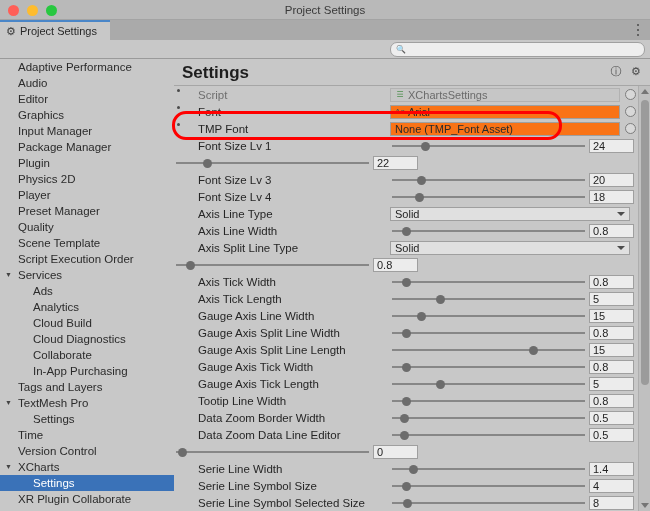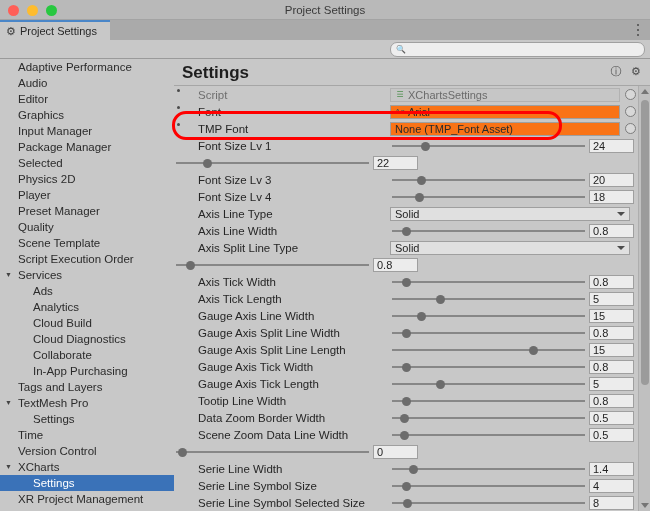--- a/index.html
+++ b/index.html
@@ -288,21 +288,21 @@
       <div class="tree-item d0">
         <span class="tlabel">Graphics</span>
       </div>
       <div class="tree-item d0">
         <span class="tlabel">Input Manager</span>
       </div>
       <div class="tree-item d0">
         <span class="tlabel">Package Manager</span>
       </div>
       <div class="tree-item d0">
-        <span class="tlabel">Selected</span>
+        <span class="tlabel">Plugin</span>
       </div>
       <div class="tree-item d0">
         <span class="tlabel">Physics 2D</span>
       </div>
       <div class="tree-item d0">
         <span class="tlabel">Player</span>
       </div>
       <div class="tree-item d0">
         <span class="tlabel">Preset Manager</span>
       </div>
@@ -354,21 +354,21 @@
         <span class="tlabel">Version Control</span>
       </div>
       <div class="tree-item d0">
         <span class="twisty">▼</span>
         <span class="tlabel">XCharts</span>
       </div>
       <div class="tree-item d1 selected">
         <span class="tlabel">Settings</span>
       </div>
       <div class="tree-item d0">
-        <span class="tlabel">XR Project Management</span>
+        <span class="tlabel">XR Plugin Collaborate</span>
       </div>
     </div>
 
   <div class="pane">
     <div class="pane-header">
       <span class="pane-title">Settings</span>
       <span class="help-icon">ⓘ</span>
       <span class="pane-gear">⚙</span>
     </div>
     <div class="pane-divider"></div>
@@ -523,21 +523,21 @@
         </div>
         <div class="row">
           <div class="row-label">Data Zoom Border Width</div>
           <div class="slider">
             <div class="track"></div>
             <div class="knob" style="left: 6%;"></div>
           </div>
           <div class="numbox">0.5</div>
         </div>
         <div class="row">
-          <div class="row-label">Scene Zoom Data Line Width</div>
+          <div class="row-label">Data Zoom Data Line Editor</div>
           <div class="slider">
             <div class="track"></div>
             <div class="knob" style="left: 6%;"></div>
           </div>
           <div class="numbox">0.5</div>
         </div>
         <div class="row">
           <div class="slider">
             <div class="track"></div>
             <div class="knob" style="left: 3%;"></div>

